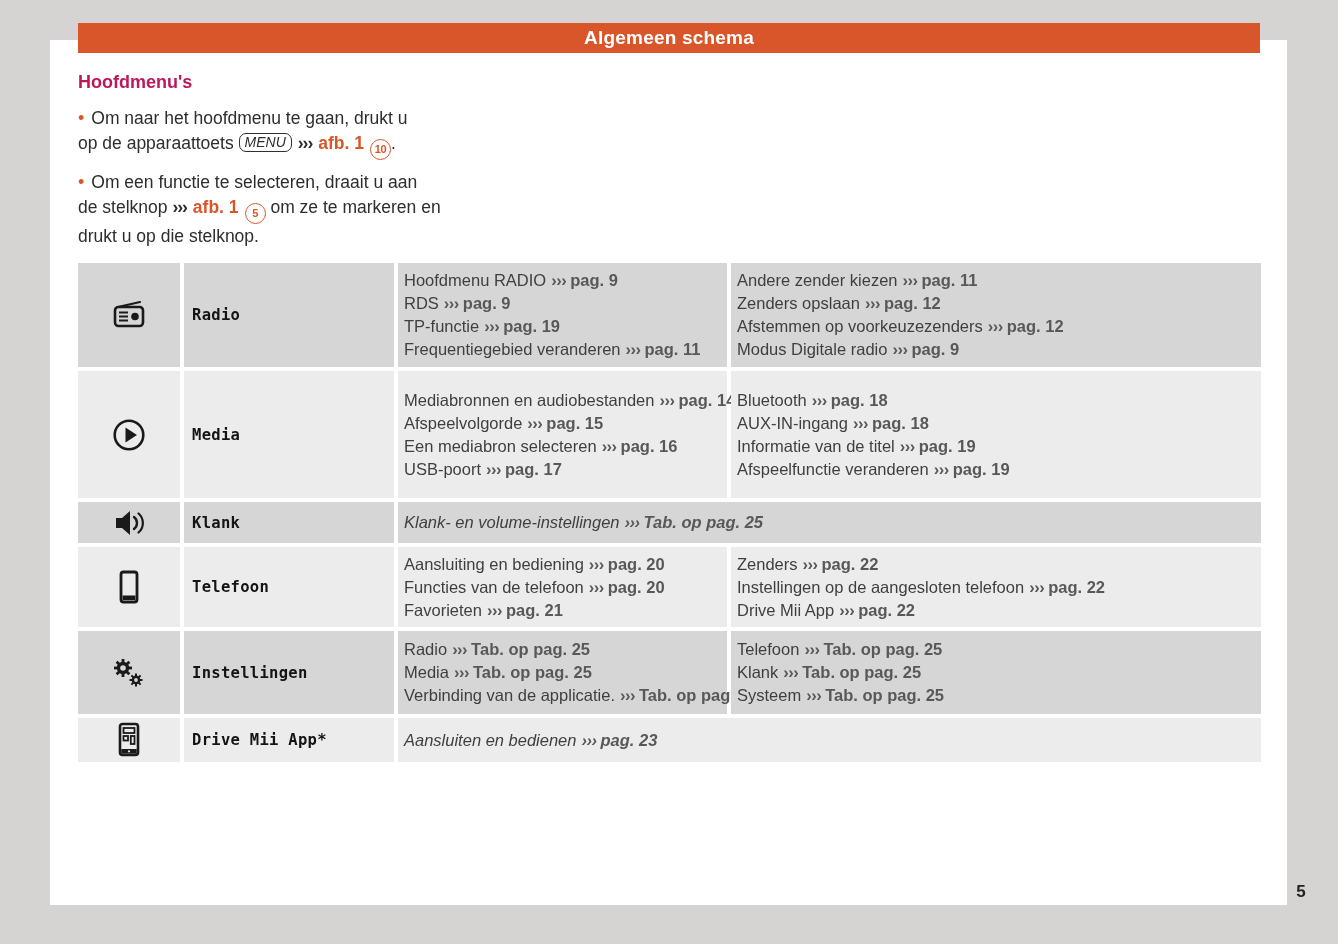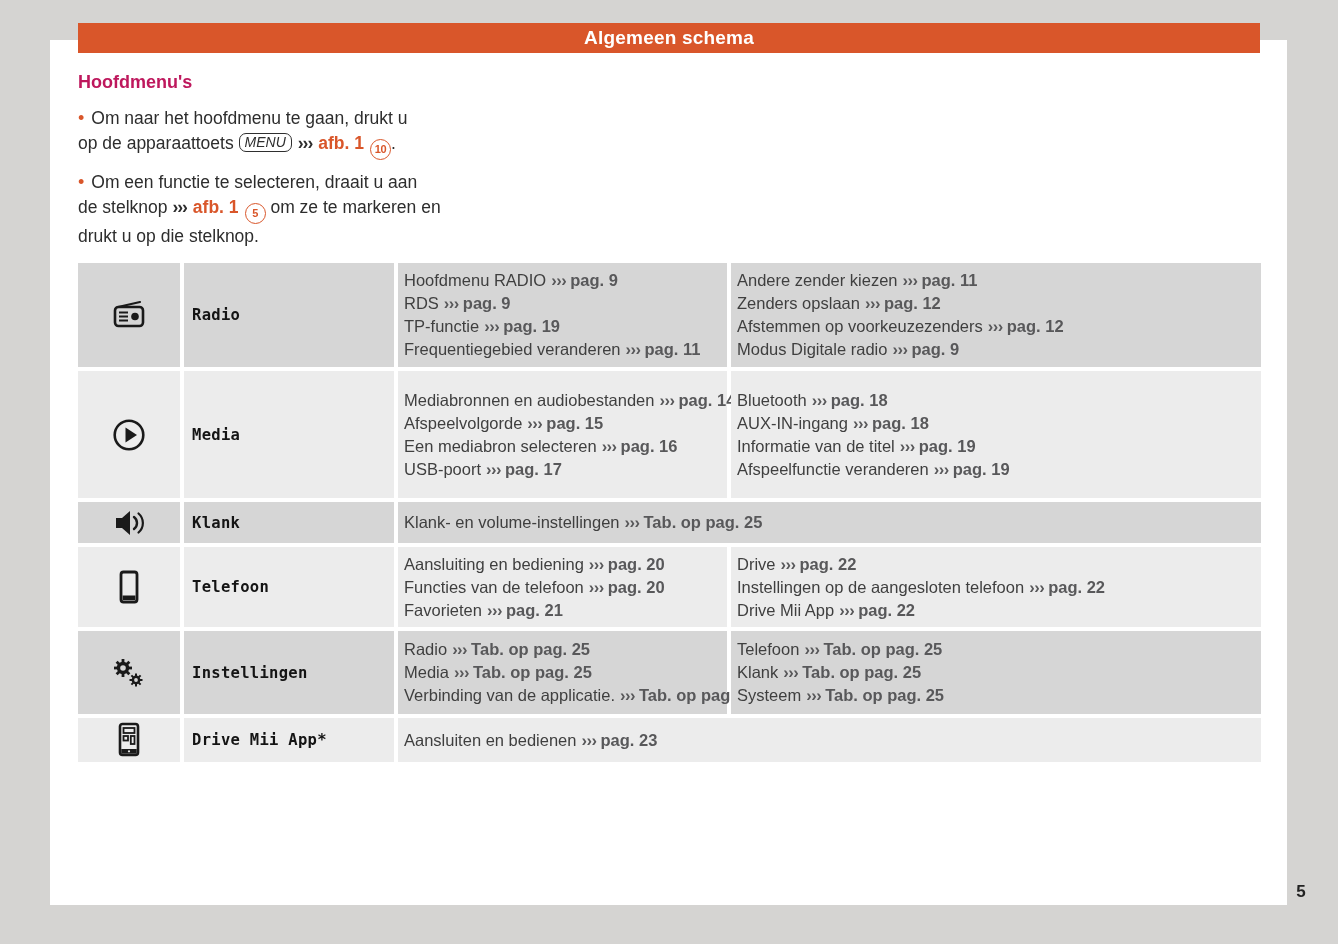--- a/index.html
+++ b/index.html
@@ -26,21 +26,21 @@
   .trow{display:flex;gap:4px;margin-bottom:4px;}
   .trow.dark .cell,.trow.dark .subcol{background:var(--row-dark);}
   .trow.light .cell,.trow.light .subcol{background:var(--row-light);}
   .icon-cell{width:102px;flex:none;display:flex;align-items:center;justify-content:center;}
   .label-cell{width:210px;flex:none;display:flex;align-items:center;padding-left:8px;box-sizing:border-box;}
   .lbl{font-family:"DejaVu Sans Mono",monospace;font-weight:700;font-size:15.5px;color:#141414;letter-spacing:.3px;}
   .content{flex:1;display:flex;gap:4px;}
   .subcol{display:flex;flex-direction:column;justify-content:center;padding-left:6px;box-sizing:border-box;}
   .subcol.first{width:329px;flex:none;}
   .subcol.rest{flex:1;}
-  .subcol.full{flex:1;}
+  .subcol.full{flex:1;font-style:italic;}
   .line{white-space:nowrap;font-size:16.5px;line-height:23px;color:#3f3f3f;cursor:pointer;}
   .line .r{font-weight:700;color:#58585a;margin-left:5px;}
   .line .r .ar{letter-spacing:-.5px;margin-right:4px;}
   .pagenum{position:absolute;left:1289px;top:882px;width:24px;text-align:center;
     font-weight:700;font-size:17px;color:#222;}
 </style>
 </head>
 <body>
 
 <div class="canvas">
@@ -145,21 +145,21 @@
         <div class="cell label-cell">
           <span class="lbl">Telefoon</span>
         </div>
         <div class="content">
           <div class="subcol first">
             <div class="line"><span class="t">Aansluiting en bediening</span><span class="r"><span class="ar">›››</span><span>pag. 20</span></span></div>
             <div class="line"><span class="t">Functies van de telefoon</span><span class="r"><span class="ar">›››</span><span>pag. 20</span></span></div>
             <div class="line"><span class="t">Favorieten</span><span class="r"><span class="ar">›››</span><span>pag. 21</span></span></div>
           </div>
           <div class="subcol rest">
-            <div class="line"><span class="t">Drive</span><span class="r"><span class="ar">›››</span><span>pag. 22</span></span></div>
+            <div class="line"><span class="t">Zenders</span><span class="r"><span class="ar">›››</span><span>pag. 22</span></span></div>
             <div class="line"><span class="t">Instellingen op de aangesloten telefoon</span><span class="r"><span class="ar">›››</span><span>pag. 22</span></span></div>
             <div class="line"><span class="t">Drive Mii App</span><span class="r"><span class="ar">›››</span><span>pag. 22</span></span></div>
           </div>
         </div>
       </div>
       <div class="trow dark" style="height: 83px;">
         <div class="cell icon-cell">
           <svg width="40" height="38" viewBox="0 0 40 38">
             <g fill="#1a1a1a">
               <g transform="rotate(0 14 14)">

